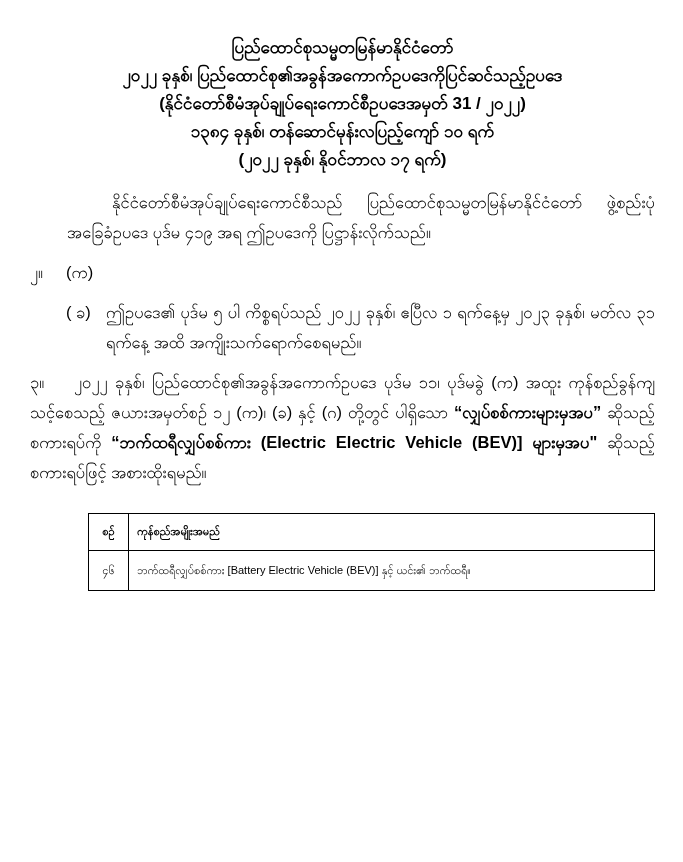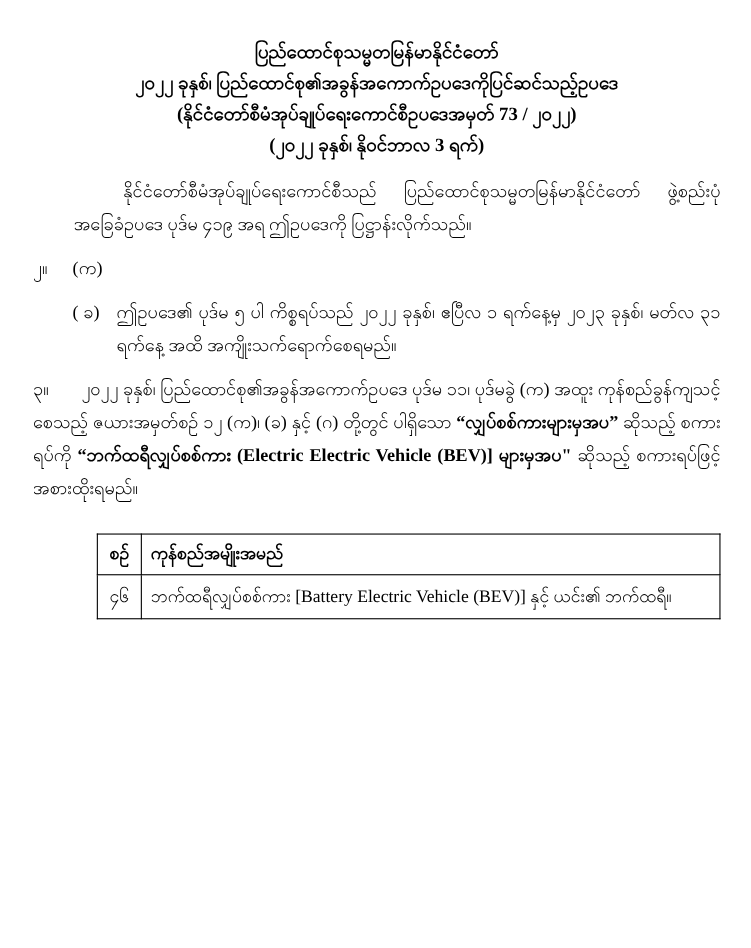--- a/index.html
+++ b/index.html
@@ -8,21 +8,20 @@
     font-family: "Liberation Sans", sans-serif;
     color: #000000;
   }
   .page {
     position: relative;
     width: 683px;
     height: 862px;
     background: #ffffff;
     overflow: hidden;
     padding: 34px 28px 0 30px;
-    font-family: Liberation Serif, serif;
   }
   .doc-header {
     text-align: center;
     font-weight: 700;
     font-size: 17px;
     line-height: 28px;
   }
   .doc-header .hline { white-space: nowrap; }
   .body-text {
     font-size: 16.5px;
@@ -56,21 +55,21 @@
   }
   .sec2-row .subtext {
     flex: 1;
     text-align: justify;
   }
   .sec b { font-weight: 700; }
   .amend-table {
     margin: 26px 0 0 58px;
     border-collapse: collapse;
     width: 567px;
-    font-size: 16px;
+    font-size: 11px;
   }
   .amend-table th, .amend-table td {
     border: 1.5px solid #000000;
     padding: 4px 8px;
   }
   .amend-table th {
     font-weight: 700;
     text-align: center;
     height: 37px;
   }
@@ -81,22 +80,23 @@
   .col-name { text-align: left; padding-left: 10px; }
 </style>
 </head>
 <body>
 
 <div class="page">
 
   <div class="doc-header">
     <div class="hline">ပြည်ထောင်စုသမ္မတမြန်မာနိုင်ငံတော်</div>
     <div class="hline">၂၀၂၂ ခုနှစ်၊ ပြည်ထောင်စု၏အခွန်အကောက်ဥပဒေကိုပြင်ဆင်သည့်ဥပဒေ</div>
-    <div class="hline">(နိုင်ငံတော်စီမံအုပ်ချုပ်ရေးကောင်စီဥပဒေအမှတ် 73 / ၂၀၂၂)</div>
-    <div class="hline">(၂၀၂၂ ခုနှစ်၊ နိုဝင်ဘာလ 3 ရက်)</div>
+    <div class="hline">(နိုင်ငံတော်စီမံအုပ်ချုပ်ရေးကောင်စီဥပဒေအမှတ် 31 / ၂၀၂၂)</div>
+    <div class="hline">၁၃၈၄ ခုနှစ်၊ တန်ဆောင်မုန်းလပြည့်ကျော် ၁၀ ရက်</div>
+    <div class="hline">(၂၀၂၂ ခုနှစ်၊ နိုဝင်ဘာလ ၁၇ ရက်)</div>
   </div>
 
   <p class="body-text preamble">နိုင်ငံတော်စီမံအုပ်ချုပ်ရေးကောင်စီသည် ပြည်ထောင်စုသမ္မတမြန်မာနိုင်ငံတော် ဖွဲ့စည်းပုံ အခြေခံဥပဒေ ပုဒ်မ ၄၁၉ အရ ဤဥပဒေကို ပြဋ္ဌာန်းလိုက်သည်။</p>
 
 
   <div class="body-text sec2-row">
     <span class="num">၂။</span>
     <span class="sublabel">(က)</span>
   </div>
 

